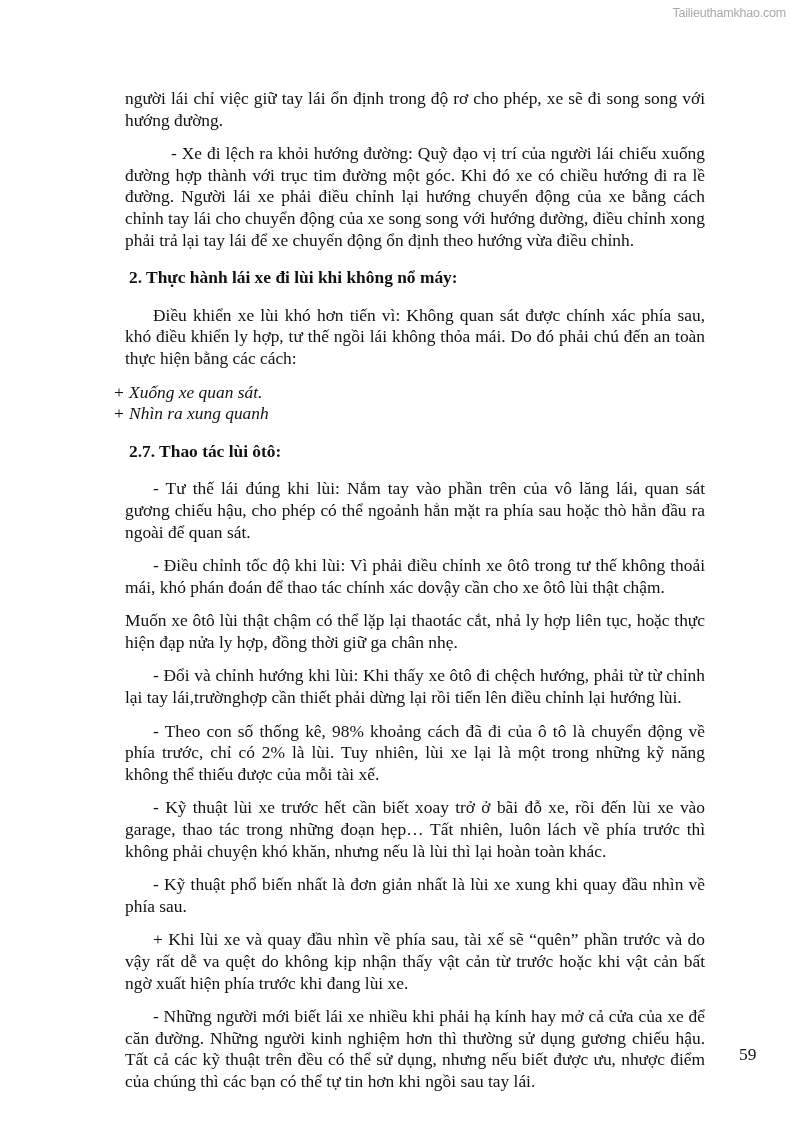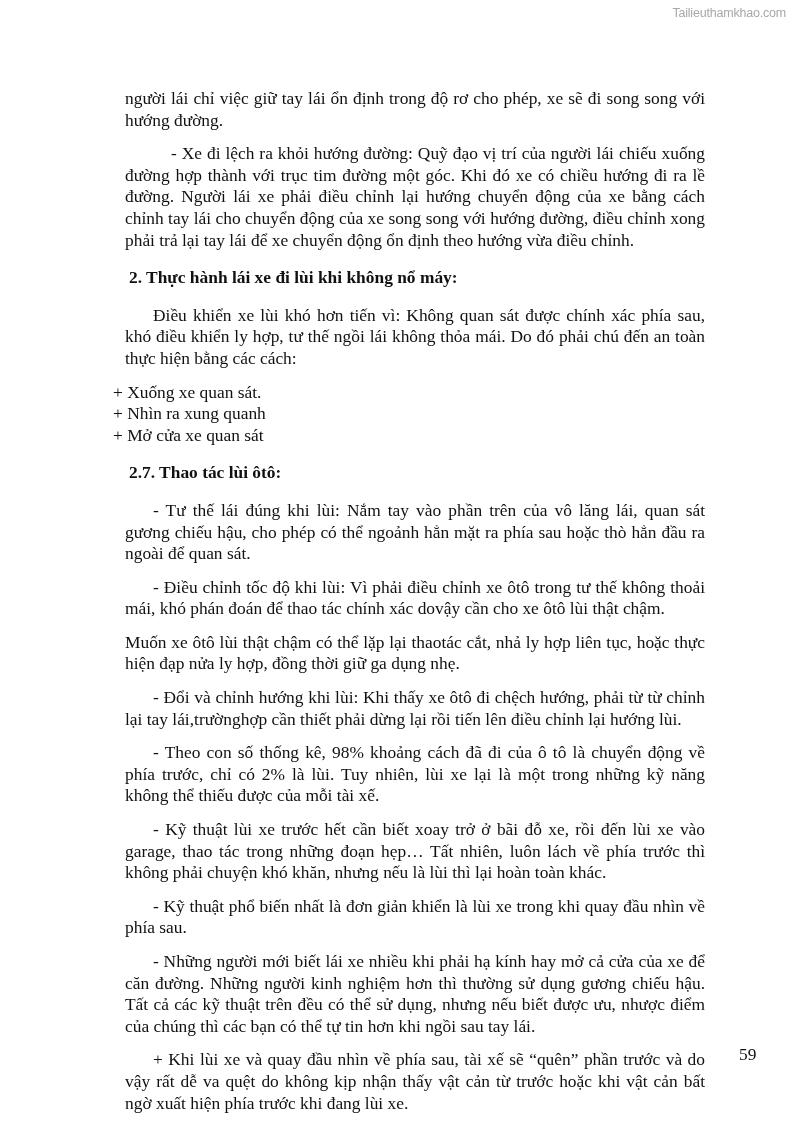--- a/index.html
+++ b/index.html
@@ -36,21 +36,21 @@
       margin: 12px;
       text-align: justify;
       text-align-last: left;
     }
     .indent-dash { text-indent: 46px; }
     .indent-1 { text-indent: 28px; }
     .heading {
       margin: 16px;
       font-weight: bold;
     }
-    .bullet { margin: 0; }
+    .bullet { margin: 0; font-style: italic; }
     .page-number {
       position: absolute;
       left: 698px;
       top: 1044px;
       font-size: 17.4px;
       font-family: "Liberation Serif", "DejaVu Serif", serif;
       color: #111111;
       margin-left: 41px;
     }
   </style>
@@ -62,29 +62,28 @@
 <div class="page">
   <p class="p">người lái chỉ việc giữ tay lái ổn định trong độ rơ cho phép, xe sẽ đi song song với hướng đường.</p>
   <p class="p indent-dash">- Xe đi lệch ra khỏi hướng đường: Quỹ đạo vị trí của người lái chiếu xuống đường hợp thành với trục tim đường một góc. Khi đó xe có chiều hướng đi ra lề đường. Người lái xe phải điều chỉnh lại hướng chuyển động của xe bằng cách chỉnh tay lái cho chuyển động của xe song song với hướng đường, điều chỉnh xong phải trả lại tay lái để xe chuyển động ổn định theo hướng vừa điều chỉnh.</p>
 
   <p class="heading">2. Thực hành lái xe đi lùi khi không nổ máy:</p>
   <p class="p indent-1">Điều khiển xe lùi khó hơn tiến vì: Không quan sát được chính xác phía sau, khó điều khiển ly hợp, tư thế ngồi lái không thỏa mái. Do đó phải chú đến an toàn thực hiện bằng các cách:</p>
 
   <div>
     <p class="bullet">+ Xuống xe quan sát.</p>
     <p class="bullet">+ Nhìn ra xung quanh</p>
-    <p class="bullet">+ Mở cửa xe quan sát</p>
   </div>
 
   <p class="heading">2.7. Thao tác lùi ôtô:</p>
   <p class="p indent-1">- Tư thế lái đúng khi lùi: Nắm tay vào phần trên của vô lăng lái, quan sát gương chiếu hậu, cho phép có thể ngoảnh hẳn mặt ra phía sau hoặc thò hẳn đầu ra ngoài để quan sát.</p>
   <p class="p indent-1">- Điều chỉnh tốc độ khi lùi: Vì phải điều chỉnh xe ôtô trong tư thế không thoải mái, khó phán đoán để thao tác chính xác dovậy cần cho xe ôtô lùi thật chậm.</p>
-  <p class="p">Muốn xe ôtô lùi thật chậm có thể lặp lại thaotác cắt, nhả ly hợp liên tục, hoặc thực hiện đạp nửa ly hợp, đồng thời giữ ga dụng nhẹ.</p>
+  <p class="p">Muốn xe ôtô lùi thật chậm có thể lặp lại thaotác cắt, nhả ly hợp liên tục, hoặc thực hiện đạp nửa ly hợp, đồng thời giữ ga chân nhẹ.</p>
   <p class="p indent-1">- Đổi và chỉnh hướng khi lùi: Khi thấy xe ôtô đi chệch hướng, phải từ từ chỉnh lại tay lái,trườnghợp cần thiết phải dừng lại rồi tiến lên điều chỉnh lại hướng lùi.</p>
 
   <p class="p indent-1">- Theo con số thống kê, 98% khoảng cách đã đi của ô tô là chuyển động về phía trước, chỉ có 2% là lùi. Tuy nhiên, lùi xe lại là một trong những kỹ năng không thể thiếu được của mỗi tài xế.</p>
   <p class="p indent-1">- Kỹ thuật lùi xe trước hết cần biết xoay trở ở bãi đỗ xe, rồi đến lùi xe vào garage, thao tác trong những đoạn hẹp… Tất nhiên, luôn lách về phía trước thì không phải chuyện khó khăn, nhưng nếu là lùi thì lại hoàn toàn khác.</p>
-  <p class="p indent-1">- Kỹ thuật phổ biến nhất là đơn giản khiển là lùi xe trong khi quay đầu nhìn về phía sau.</p>
+  <p class="p indent-1">- Kỹ thuật phổ biến nhất là đơn giản nhất là lùi xe xung khi quay đầu nhìn về phía sau.</p>
+  <p class="p indent-1">+ Khi lùi xe và quay đầu nhìn về phía sau, tài xế sẽ “quên” phần trước và do vậy rất dễ va quệt do không kịp nhận thấy vật cản từ trước hoặc khi vật cản bất ngờ xuất hiện phía trước khi đang lùi xe.</p>
   <p class="p indent-1">- Những người mới biết lái xe nhiều khi phải hạ kính hay mở cả cửa của xe để căn đường. Những người kinh nghiệm hơn thì thường sử dụng gương chiếu hậu. Tất cả các kỹ thuật trên đều có thể sử dụng, nhưng nếu biết được ưu, nhược điểm của chúng thì các bạn có thể tự tin hơn khi ngồi sau tay lái.</p>
-  <p class="p indent-1">+ Khi lùi xe và quay đầu nhìn về phía sau, tài xế sẽ “quên” phần trước và do vậy rất dễ va quệt do không kịp nhận thấy vật cản từ trước hoặc khi vật cản bất ngờ xuất hiện phía trước khi đang lùi xe.</p>
 </div>
 
 <div class="page-number">59</div>
 
 </body></html>

